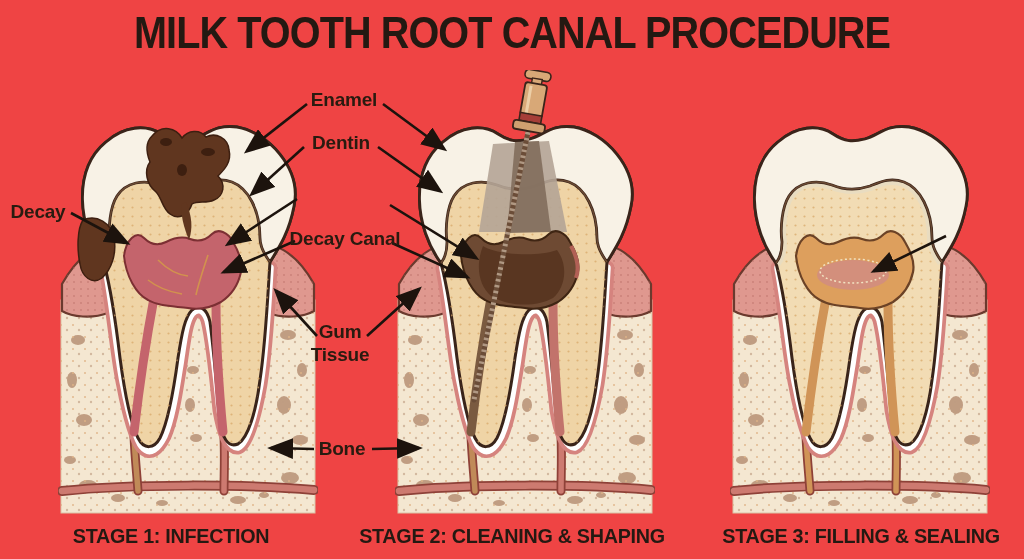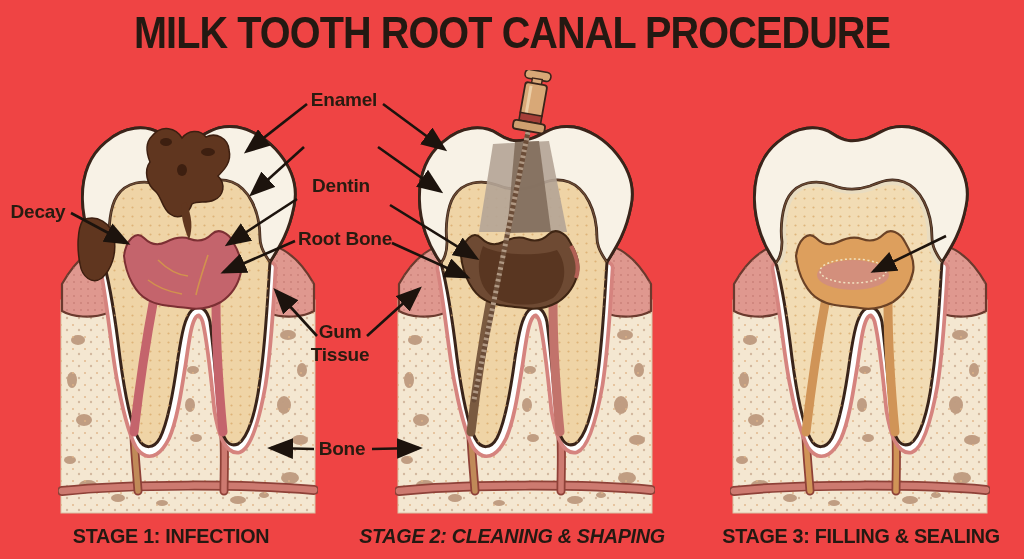--- a/index.html
+++ b/index.html
@@ -6,28 +6,28 @@
   .canvas{position:relative;width:1024px;height:559px;background:#ef4444;overflow:hidden;
           font-family:"Liberation Sans",sans-serif;}
   .title{position:absolute;top:8px;left:0;width:1024px;text-align:center;margin:0;}
   .title span{display:inline-block;transform:scaleX(.90);transform-origin:center;
               font-weight:800;font-size:44px;letter-spacing:-1px;color:#241912;white-space:nowrap;}
   .panel{position:absolute;top:70px;width:260px;height:445px;}
   #panel-0{left:58px;} #panel-1{left:395px;} #panel-2{left:730px;}
   .arrows{position:absolute;left:0;top:0;width:1024px;height:559px;pointer-events:none;}
   .lbl{position:absolute;transform:translate(-50%,-50%);font-weight:700;font-size:19px;
        color:#291b10;text-align:center;white-space:pre-line;line-height:1.2;letter-spacing:-.2px;}
-  #lbl-enamel{left:344px;top:100px;} #lbl-dentin{left:341px;top:143px;margin-top:43px;}
+  #lbl-enamel{left:344px;top:100px;} #lbl-dentin{left:341px;top:143px;}
   #lbl-pulp{left:344px;top:191px;}   #lbl-root{left:345px;top:239px;}
   #lbl-decay{left:38px;top:212px;}   #lbl-gum{left:340px;top:344px;}
   #lbl-bone{left:342px;top:449px;}   #lbl-fill{left:981px;top:240px;}
   .cap{position:absolute;top:536px;transform:translate(-50%,-50%);white-space:nowrap;}
   .cap span{display:inline-block;transform:scaleX(.94);transform-origin:center;
             font-weight:800;font-size:21px;color:#241912;letter-spacing:-.3px;}
-  #cap-0{left:171px;} #cap-1{left:512px;font-style:italic;} #cap-2{left:861px;}
+  #cap-0{left:171px;} #cap-1{left:512px;} #cap-2{left:861px;}
 </style>
 </head>
 <body>
 
 <div class="canvas">
 
   <h1 class="title"><span>MILK TOOTH ROOT CANAL PROCEDURE</span></h1>
 
   <div class="panel" id="panel-0"><svg width="260" height="445" viewBox="0 0 260 445">
         <defs>
@@ -280,21 +280,21 @@
       <line x1="71" y1="213" x2="127" y2="243" stroke="#1c130d" stroke-width="2.6" marker-end="url(#ah)"></line>
       <line x1="317" y1="336" x2="276" y2="291" stroke="#1c130d" stroke-width="2.6" marker-end="url(#ah)"></line>
       <line x1="367" y1="336" x2="419" y2="289" stroke="#1c130d" stroke-width="2.6" marker-end="url(#ah)"></line>
       <line x1="314" y1="449" x2="271" y2="448" stroke="#1c130d" stroke-width="2.6" marker-end="url(#ah)"></line>
       <line x1="372" y1="449" x2="419" y2="448" stroke="#1c130d" stroke-width="2.6" marker-end="url(#ah)"></line>
       <line x1="946" y1="236" x2="874" y2="271" stroke="#1c130d" stroke-width="2.6" marker-end="url(#ah)"></line>
     </svg>
 
   <div class="lbl" id="lbl-enamel">Enamel</div>
   <div class="lbl" id="lbl-dentin">Dentin</div>
-  <div class="lbl" id="lbl-root">Root Bone</div>
+  <div class="lbl" id="lbl-root">Decay Canal</div>
   <div class="lbl" id="lbl-decay">Decay</div>
   <div class="lbl" id="lbl-gum">Gum
 Tissue</div>
   <div class="lbl" id="lbl-bone">Bone</div>
 
   <div class="cap" id="cap-0"><span>STAGE 1: INFECTION</span></div>
   <div class="cap" id="cap-1"><span>STAGE 2: CLEANING &amp; SHAPING</span></div>
   <div class="cap" id="cap-2"><span>STAGE 3: FILLING &amp; SEALING</span></div>
 </div>
 

